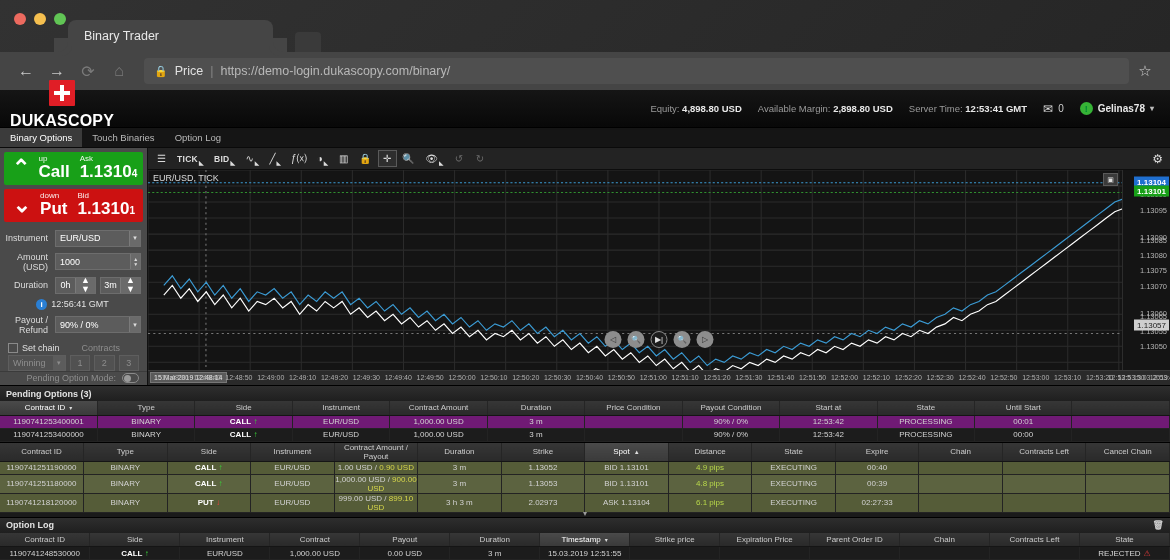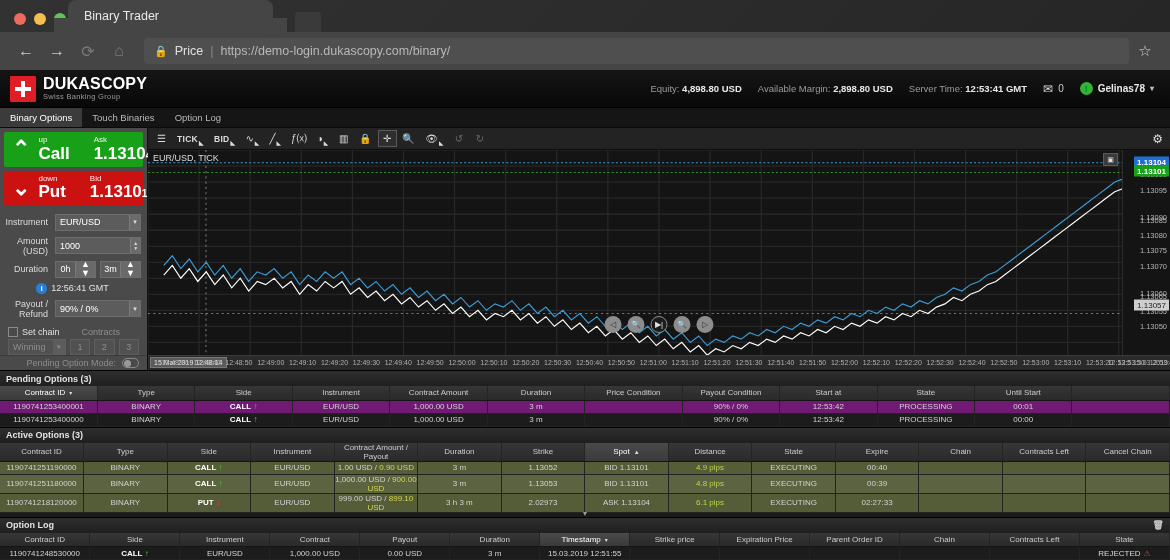--- a/index.html
+++ b/index.html
@@ -5,21 +5,21 @@
   * { box-sizing: border-box; margin:0; padding:0; }
   body {
     width:1170px; height:560px; overflow:hidden;
     font-family:"Liberation Sans", sans-serif;
     background:#1e1e1e; color:#ccc;
   }
   .app { width:1170px; height:560px; position:relative; display:flex; flex-direction:column; }
 
   
   .browser-tabbar {
-    height:32px; background:#2b2b2b; display:flex; align-items:flex-end; position:relative;
+    height:52px; background:#2b2b2b; display:flex; align-items:flex-end; position:relative;
     background-image:linear-gradient(135deg,#323232 0%,#262626 100%);
   }
   .traffic { position:absolute; left:14px; top:13px; display:flex; gap:8px; }
   .traffic span { width:12px; height:12px; border-radius:50%; display:block; }
   .t-red{background:#ec6a5f;} .t-yellow{background:#f5bf4f;} .t-green{background:#61c555;}
   .tab {
     margin-left:68px; height:32px; min-width:205px; background:#454545;
     border-radius:8px 8px 0 0; display:flex; align-items:center; padding:0 16px;
     font-size:12.5px; color:#e8e8e8; position:relative;
   }
@@ -45,21 +45,21 @@
   .url-sep { color:#858585; }
   .url-text { color:#b8b8b8; font-size:12.5px; }
   .star-btn{ color:#d0d0d0; font-size:15px; width:26px; text-align:center;}
 
   
   .dk-header {
     height:38px; background:#0d0d0d; display:flex; align-items:center; padding:0 10px;
     border-bottom:1px solid #000;
     background-image:linear-gradient(180deg,#151515 0%,#080808 100%);
   }
-  .logo-wrap{ display:flex; align-items:center; gap:7px; }
+  .logo-wrap{ display:flex; align-items:center; gap:7px;flex-direction:column; }
   .swiss {
     width:26px;height:26px;background:#e01e26;position:relative;border-radius:1px;
   }
   .swiss:before,.swiss:after{ content:""; position:absolute; background:#fff; }
   .swiss:before{ left:50%; top:5px; width:4px; height:16px; transform:translateX(-50%); }
   .swiss:after{ top:50%; left:5px; height:4px; width:16px; transform:translateY(-50%); }
   .logo-txt { line-height:1.05; }
   .logo-main{ font-size:16px; font-weight:bold; color:#fff; letter-spacing:.2px;}
   .logo-sub{ font-size:7.5px; color:#9a9a9a; letter-spacing:.3px;}
   .hdr-right{ margin-left:auto; display:flex; align-items:center; gap:16px; font-size:9.5px; color:#9b9b9b; padding-right:6px;}
@@ -80,21 +80,21 @@
   .left-panel{ width:148px; background:#4a4a4a; display:flex; flex-direction:column; border-right:1px solid #111;}
   .cta {
     height:52px; margin:4px; border-radius:2px; display:flex; align-items:center; padding:0 8px; gap:8px; color:#fff;
   }
   .cta.call{ background:#18a018; }
   .cta.put{ background:#cc1111; margin-top:0; }
   .cta .arrow{ font-size:22px; font-weight:bold; width:24px; text-align:center; line-height:1;}
   .cta .mid{ display:flex; flex-direction:column; line-height:1.1;}
   .cta .tiny{ font-size:8px; opacity:.92; }
   .cta .big{ font-size:17px; font-weight:bold; }
-  .cta .priceblk{ margin-left:16px; display:flex; flex-direction:column; line-height:1.1;}
+  .cta .priceblk{ margin-left:2px; display:flex; flex-direction:column; line-height:1.1;}
   .cta .price{ font-size:17px; font-weight:bold; }
   .cta .price sub{ font-size:10px; vertical-align:baseline; }
 
   .form{ padding:4px 6px 0 4px; }
   .frow{ display:flex; align-items:center; margin-bottom:5px; gap:4px; }
   .flabel{ flex:1; text-align:right; font-size:9px; color:#dcdcdc; padding-right:3px;}
   .fctl{ width:86px; height:17px; background:#5c5c5c; border:1px solid #6d6d6d; display:flex; align-items:center; }
   .fctl input{ width:100%; height:100%; background:transparent; border:0; color:#fff; font-size:9px; padding:0 4px; outline:none; font-family:inherit;}
   .fctl .drop{ width:13px; height:100%; background:#6a6a6a; border-left:1px solid #7a7a7a; display:flex;align-items:center;justify-content:center; font-size:7px; color:#ddd;}
   .spin{ width:11px;height:100%;background:#6a6a6a;border-left:1px solid #7a7a7a;display:flex;flex-direction:column;align-items:center;justify-content:center;font-size:5px;color:#ddd;line-height:1;}
@@ -496,21 +496,20 @@
             <td>12:53:42</td>
             <td>PROCESSING</td>
             <td>00:00</td>
             <td></td>
           </tr>
         </tbody>
     </table>
   </div>
 
   <div class="panel">
-    <div class="panel-title">Active Options (3)</div>
     <table>
       <thead>
           <tr id="active-head">
             <th>Contract ID</th>
             <th>Type</th>
             <th>Side</th>
             <th>Instrument</th>
             <th>Contract Amount / Payout</th>
             <th>Duration</th>
             <th>Strike</th>

